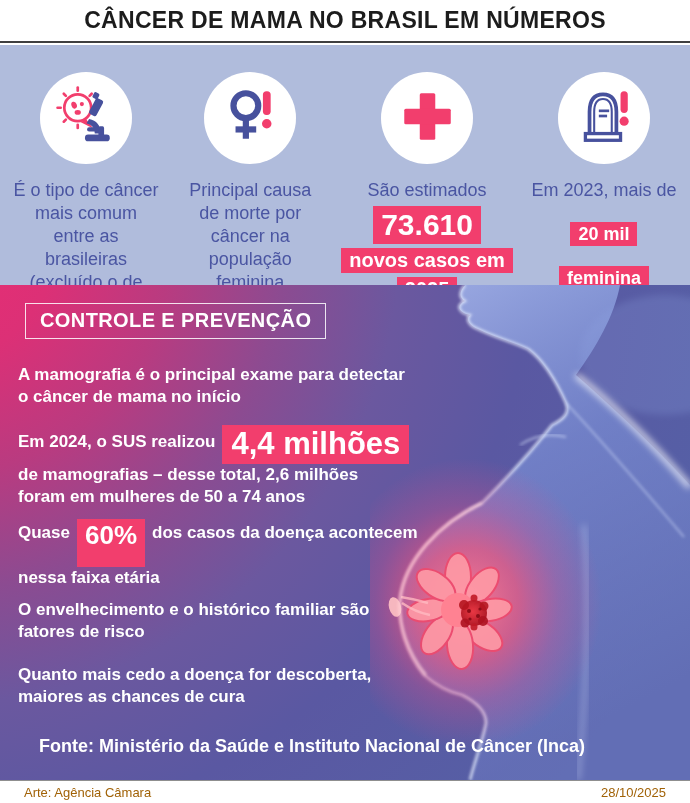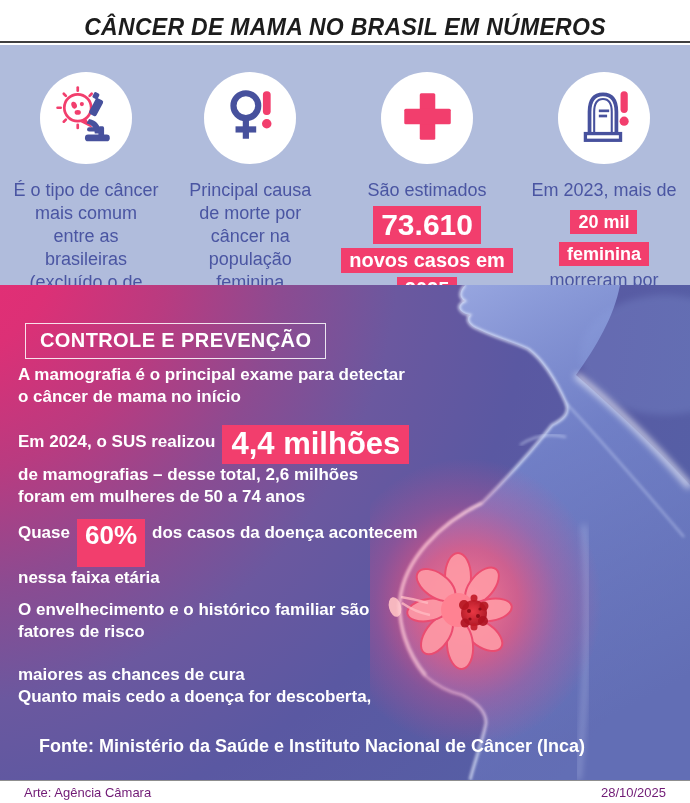--- a/index.html
+++ b/index.html
@@ -1,61 +1,61 @@
 <!DOCTYPE html>
 <html><head>
 <meta charset="utf-8">
 <style>
   * { margin:0; padding:0; box-sizing:border-box; }
   body { width:690px; height:803px; font-family:"Liberation Sans", sans-serif; background:#fff; }
   .page { width:690px; height:803px; overflow:hidden; position:relative; background:#fff; }
 
   
-  .header { height:43px; background:#fff; border-bottom:2px solid #3f3f3f; display:flex; align-items:flex-end; justify-content:center;font-style:italic; }
+  .header { height:43px; background:#fff; border-bottom:2px solid #3f3f3f; display:flex; align-items:center; justify-content:center; }
   .header h1 { font-size:23px; font-weight:700; color:#1c1c1c; letter-spacing:.3px; }
 
   
   .band { height:242px; background:#b0bcdc; border-top:2px solid #fff; display:flex; padding:0 4px; }
   .col { flex:1 1 0; display:flex; flex-direction:column; align-items:center; text-align:center; padding:0 9px; }
   .circle { width:92px; height:92px; min-height:92px; border-radius:50%; background:#fff; margin-top:27px;
             display:flex; align-items:center; justify-content:center; }
   .col .txt { color:#4a55a2; font-size:18px; line-height:1.28; margin-top:15px; }
   .hl { display:inline-block; background:#f23e6d; color:#fff; font-weight:700; padding:0 8px; white-space:nowrap; }
   .hl-num { font-size:30px; line-height:38px; margin-top:4px; }
   .hl-mid { font-size:20px; line-height:25px; margin-top:4px; }
-  .hl-sm  { font-size:18px; line-height:24px; margin-top:8px; }
+  .hl-sm  { font-size:18px; line-height:24px; margin-top:20px; }
   .stack { display:flex; flex-direction:column; align-items:center; }
 
   
   .prevention { position:relative; height:495px; overflow:hidden; color:#fff;
     background:#5560a6;
     background-image: radial-gradient(circle 820px at -60px -40px,
       #ea2d74 0%, #dc3076 14%, #b93b80 28%, #8c4b91 42%, #6b589f 56%, #5a58a2 72%, #5560a6 100%);
   }
   .prevention svg.torso { position:absolute; top:0; right:0; z-index:0; }
   .pcontent { position:relative; z-index:1; }
   .heading-box { position:absolute; left:25px; top:18px; border:1px solid rgba(255,255,255,.85);
-    padding:5px 14px 6px; font-size:20px; font-weight:700; letter-spacing:.4px; white-space:nowrap;margin-top:20px; }
+    padding:5px 14px 6px; font-size:20px; font-weight:700; letter-spacing:.4px; white-space:nowrap; }
   .para { position:absolute; left:18px; font-size:17px; font-weight:600; line-height:1.32; }
   .para .line { white-space:nowrap; }
   .p1 { top:79px; }
   .p2 { top:133px; }
   .p3 { top:234px; }
   .p4 { top:314px; }
   .p5 { top:379px; }
   .hl-big { display:inline-block; background:#f23e6d; color:#fff; font-weight:700; font-size:31px;
     line-height:36px; padding:1px 9px 2px; margin-left:7px; vertical-align:-7px;margin-top:7px; }
   .hl-60 { display:inline-block; background:#f23e6d; color:#fff; font-weight:700; font-size:26px;
     line-height:31px; padding:1px 8px 16px; margin:0 7px; vertical-align:-6px; }
   .bold { font-weight:700; }
   .fonte { position:absolute; left:7px; top:451px; font-size:18px; font-weight:700;padding-left:32px; }
 
   
   .footer { height:23px; background:#fff; border-top:1px solid #8f8f8f; display:flex;
-    align-items:center; justify-content:space-between; padding:0 24px; font-size:13px; color:#701a75; }
+    align-items:center; justify-content:space-between; padding:0 24px; font-size:13px; color:#a16207; }
 </style>
 </head>
 <body>
 
 <div class="page">
 
   <div class="header">
     <h1>CÂNCER DE MAMA NO BRASIL EM NÚMEROS</h1>
   </div>
 
@@ -254,22 +254,22 @@
         </div>
         <div class="line">nessa faixa etária</div>
       </div>
 
       <div class="para p4">
         <div class="line">O envelhecimento e o histórico familiar são</div>
         <div class="line">fatores de risco</div>
       </div>
 
       <div class="para p5">
+        <div class="line">Quanto mais cedo a doença for descoberta,</div>
         <div class="line">maiores as chances de cura</div>
-        <div class="line">Quanto mais cedo a doença for descoberta,</div>
       </div>
 
       <div class="fonte">Fonte: Ministério da Saúde e Instituto Nacional de Câncer (Inca)</div>
     </div>
   </div>
 
   <div class="footer">
     <span>Arte: Agência Câmara</span>
     <span>28/10/2025</span>
   </div>

